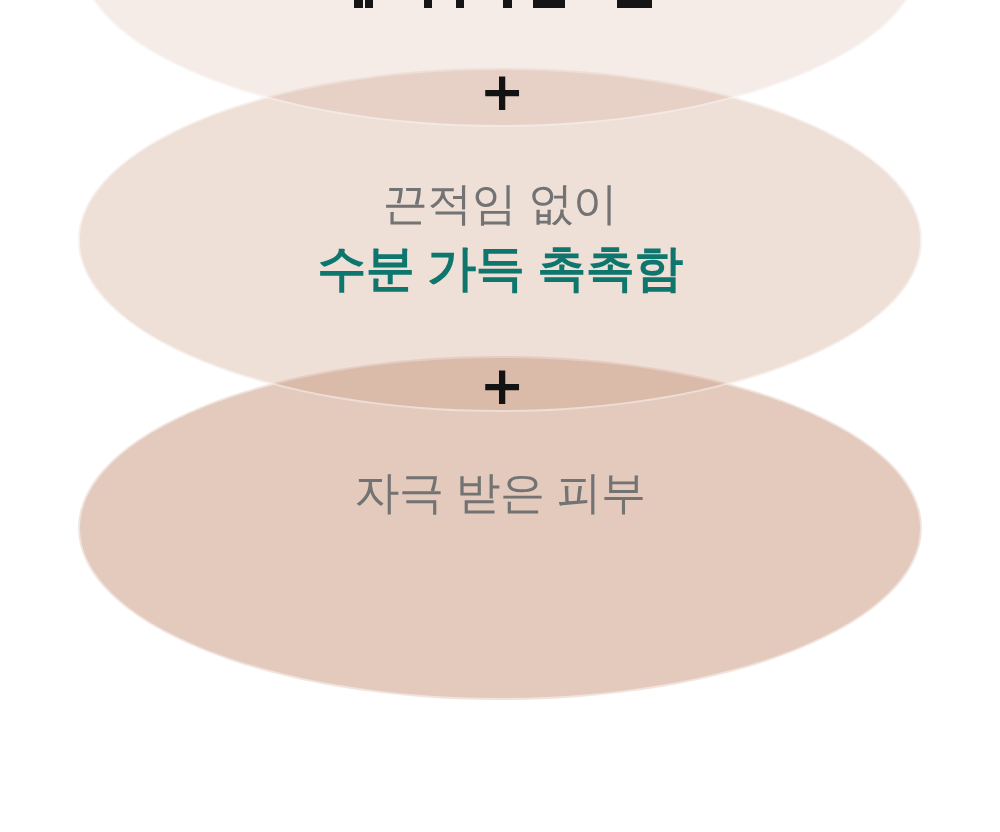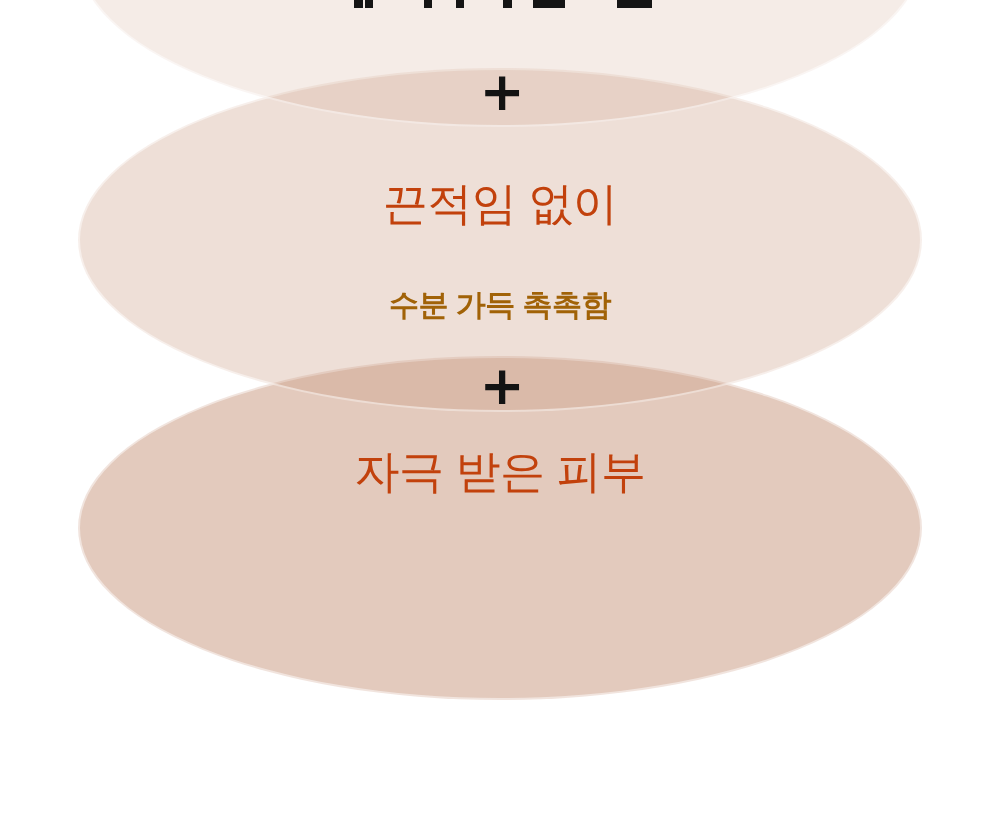--- a/index.html
+++ b/index.html
@@ -62,33 +62,32 @@
   .textblock {
     position: absolute;
     left: 0;
     right: 0;
     text-align: center;
     z-index: 6;
     color: #171717;
     letter-spacing: -0.5px;
   }
   .textblock.t-mid { top: 172px; }
-  .textblock.t-bot { top: 440px; }
+  .textblock.t-bot { top: 461px; }
   .line-regular {
     font-size: 45px;
     font-weight: 400;
     line-height: 64px;
-    color: #c2410c;
+    color: #737373;
   }
   .line-bold {
-    font-size: 30px;
+    font-size: 49px;
     font-weight: 800;
     line-height: 64px;
-    color: #a16207;
-    margin-top: 37px;
+    color: #0f766e;
   }
 </style>
 </head>
 <body>
 
 <div class="frame">
 
   <div class="ellipse e-top"></div>
   <div class="ellipse e-mid"></div>
   <div class="ellipse e-bot"></div>

